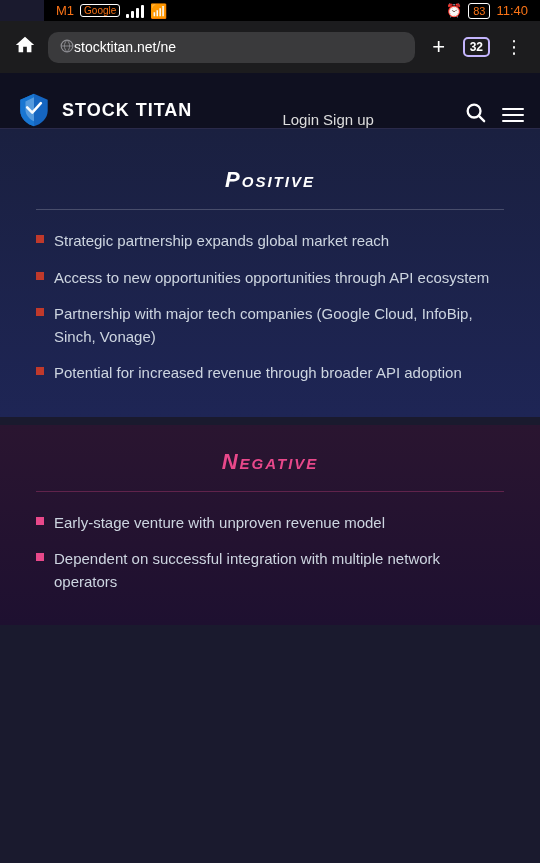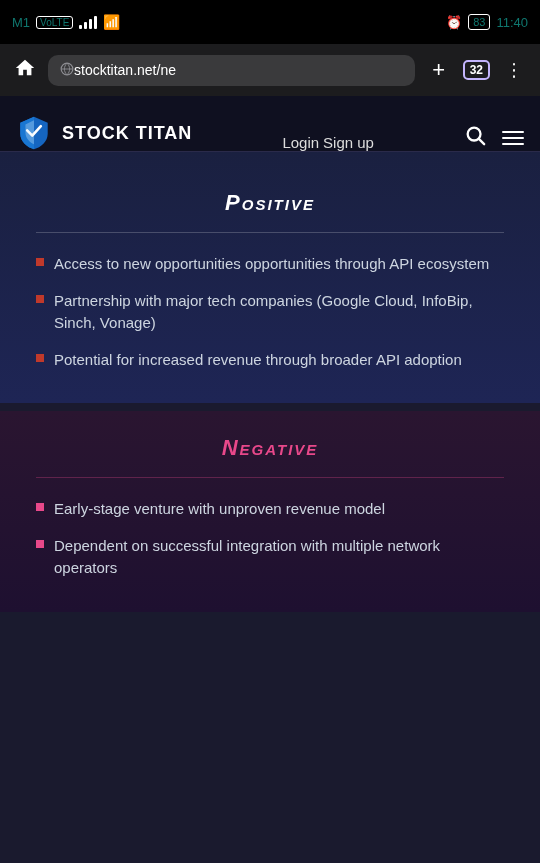--- a/index.html
+++ b/index.html
@@ -8,28 +8,29 @@
       width: 540px;
       min-height: 863px;
       background: #1a1a2e;
       font-family: -apple-system, BlinkMacSystemFont, 'Segoe UI', Arial, sans-serif;
       overflow-x: hidden;
     }
 
     
     .status-bar {
       background: #000;
-      color: #0f766e;
+      color: #f97316;
       display: flex;
       align-items: center;
       justify-content: space-between;
       padding: 4px 12px;
-      height: 44px;
+      height: 21px;
       font-size: 13px;
       font-weight: 500;
+      margin-left: 44px;
     }
     .status-left {
       display: flex;
       align-items: center;
       gap: 6px;
     }
     .status-right {
       display: flex;
       align-items: center;
       gap: 6px;
@@ -248,21 +249,21 @@
       background: rgba(232, 72, 138, 0.3);
       margin: 0 0 20px 0;
     }
   </style>
 </head>
 <body>
 
 <div class="status-bar">
   <div class="status-left">
     <span>M1</span>
-    <span style="border:1px solid #fff; border-radius:3px; font-size:10px; padding:0 3px;">VoLTE</span>
+    <span style="border:1px solid #fff; border-radius:3px; font-size:10px; padding:0 3px;">Google</span>
     <div class="signal-bars">
       <span></span>
         <span></span>
         <span></span>
         <span></span>
     </div>
     <span class="wifi-icon">📶</span>
   </div>
   <div class="status-right">
     <span class="alarm-icon">⏰</span>
@@ -329,20 +330,24 @@
 <div class="main-content">
 
   <div class="section-positive">
     <div class="section-header">
       <span class="section-title-positive">Positive</span>
     </div>
     <div class="section-divider"></div>
     <ul class="bullet-list">
       <li>
         <span class="bullet-square"></span>
+        <span>Strategic partnership expands global market reach</span>
+      </li>
+      <li>
+        <span class="bullet-square"></span>
         <span>Access to new opportunities opportunities through API ecosystem</span>
       </li>
       <li>
         <span class="bullet-square"></span>
         <span>Partnership with major tech companies (Google Cloud, InfoBip, Sinch, Vonage)</span>
       </li>
       <li>
         <span class="bullet-square"></span>
         <span>Potential for increased revenue through broader API adoption</span>
       </li>

